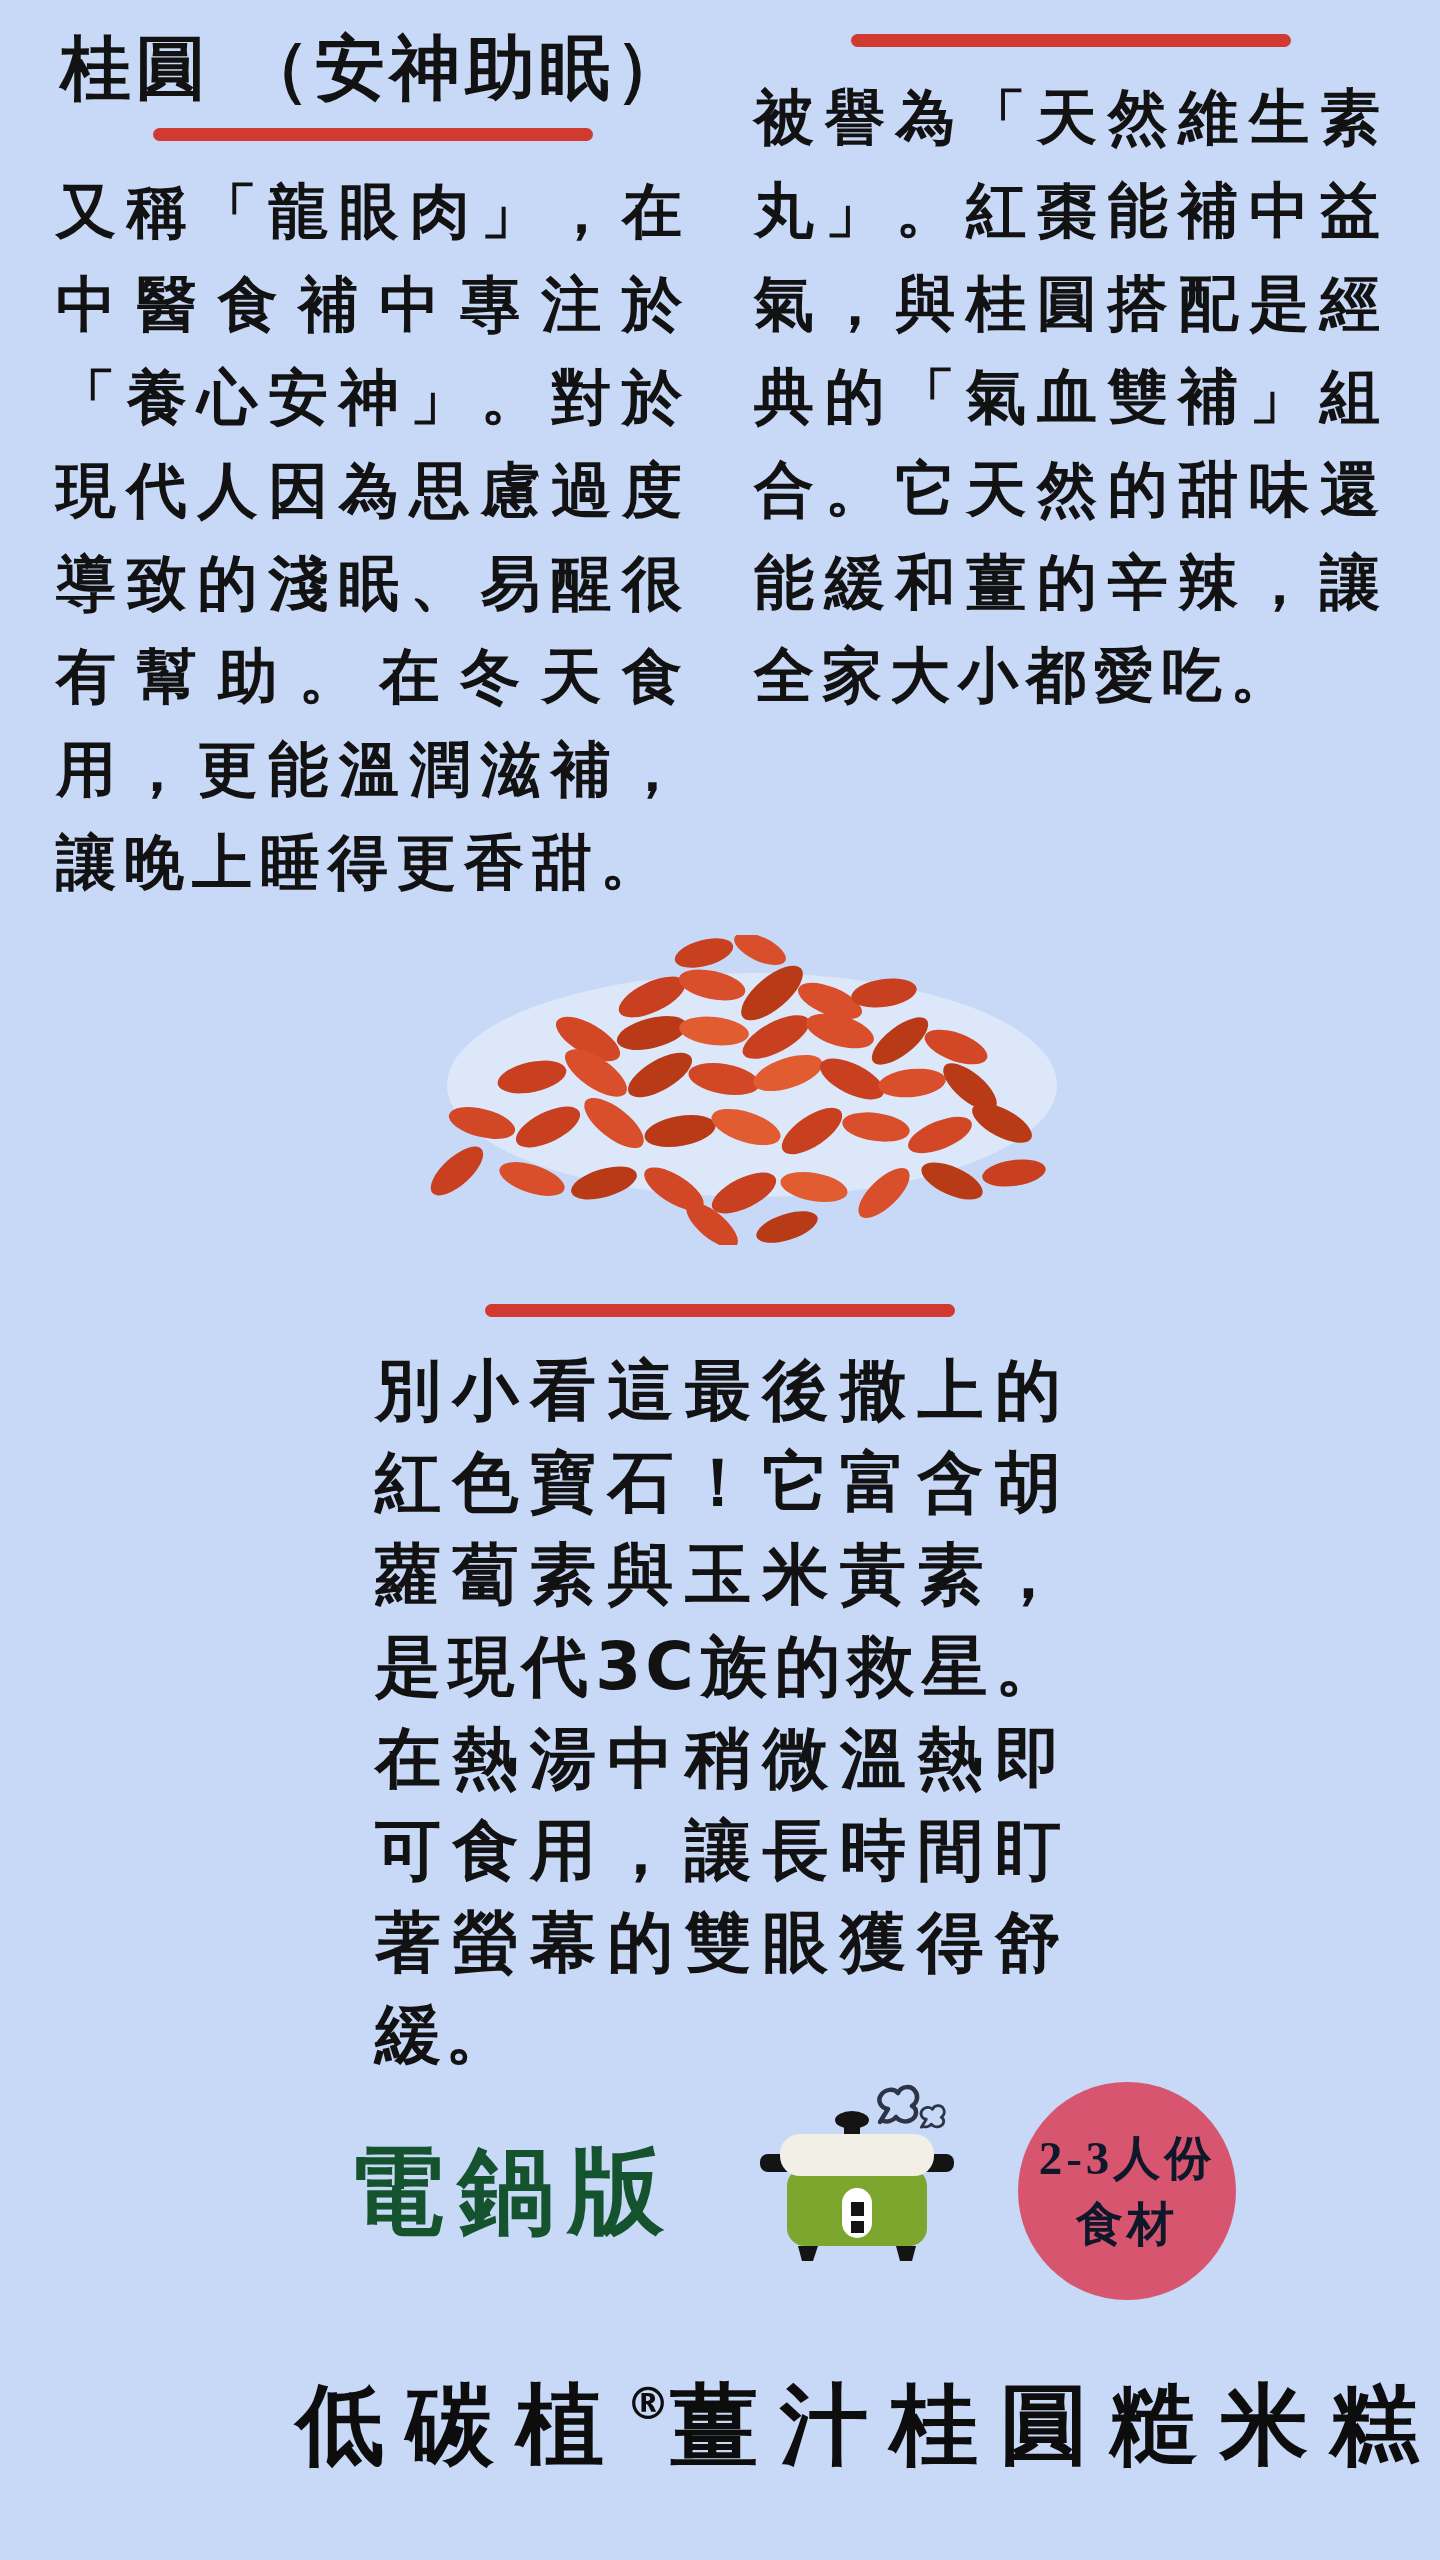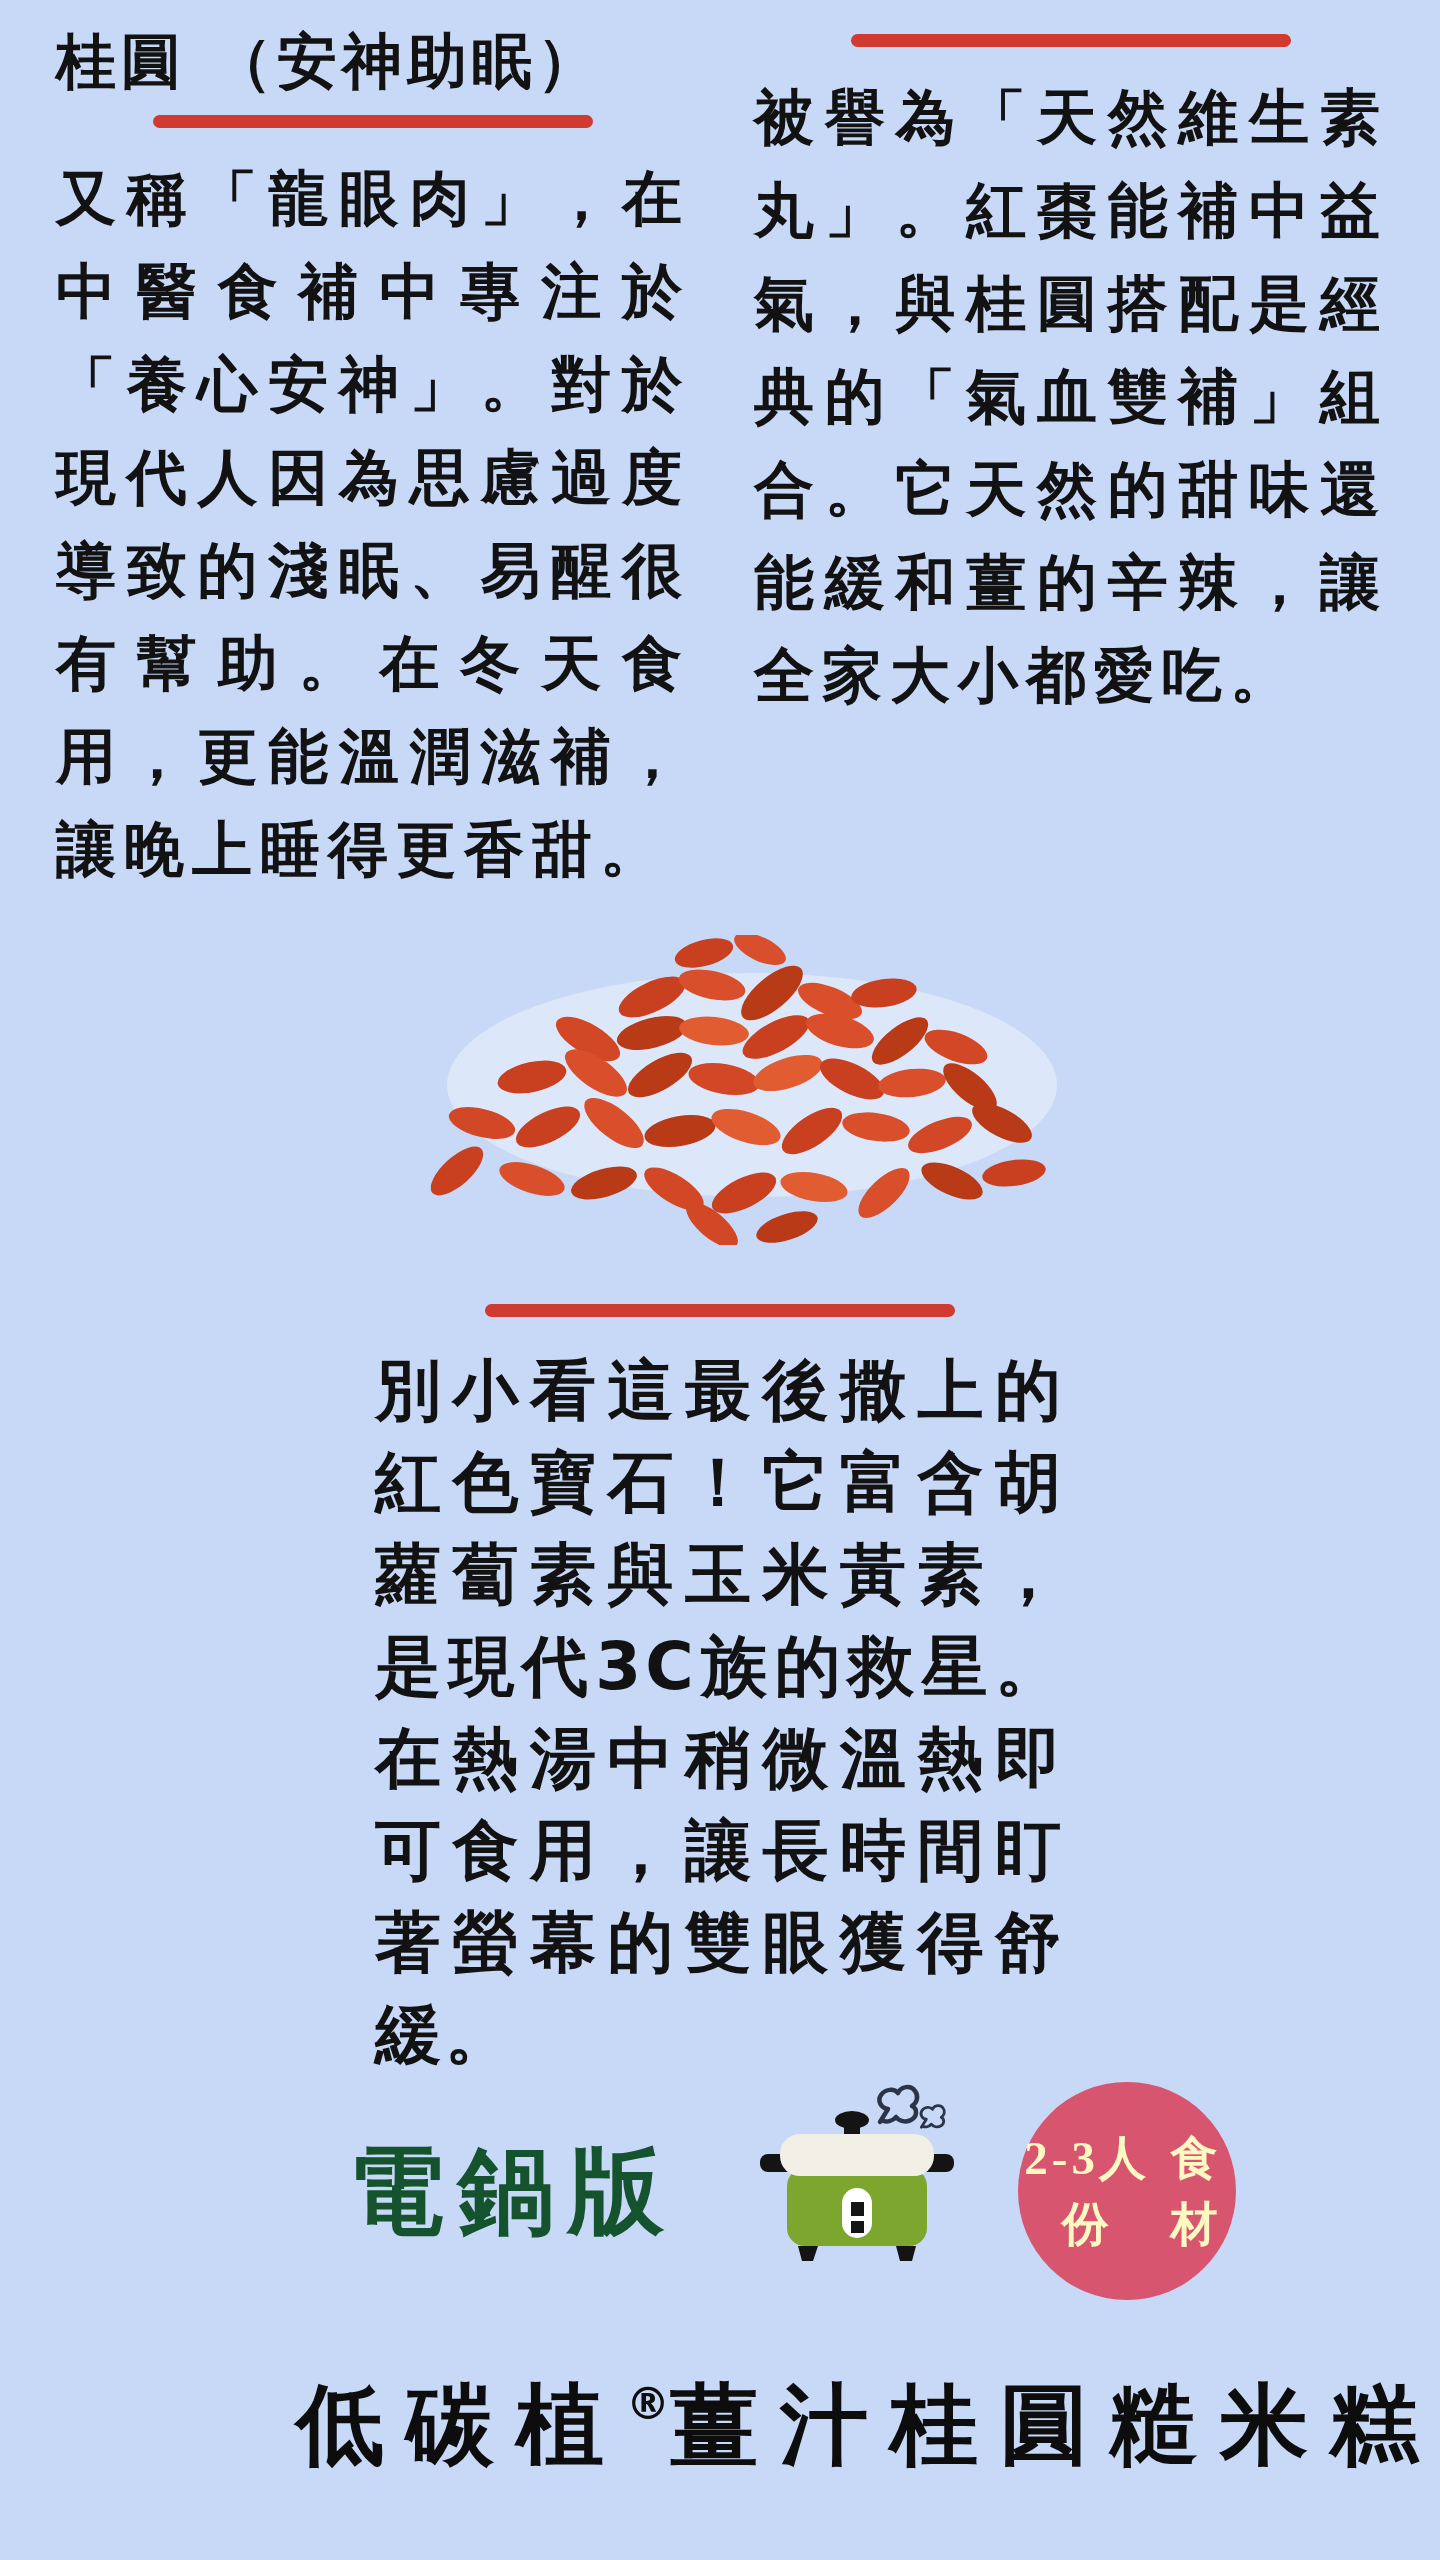--- a/index.html
+++ b/index.html
@@ -13,23 +13,23 @@
     color: #121212;
   }
   
   .columns {
     display: flex;
     gap: 64px;
     padding: 22px 52px 0 56px;
   }
   .col { flex: 1; min-width: 0; }
   .col-heading {
-    font-size: 60px;
-    font-weight: 700;
-    text-align: left;
+    font-size: 70px;
+    font-weight: 700;
+    text-align: right;
     letter-spacing: 5px;
     white-space: nowrap;
   }
   .underline {
     height: 13px;
     width: 440px;
     background: #d03a30;
     border-radius: 7px;
     margin: 12px auto 24px auto;
   }
@@ -83,23 +83,23 @@
     height: 190px;
   }
   .servings-badge {
     position: absolute;
     left: 1018px;
     top: 2082px;
     width: 218px;
     height: 218px;
     border-radius: 50%;
     background: #d8556f;
-    color: #fef9c3;
+    color: #0f172a;
     display: flex;
-    flex-direction: row;
+    flex-direction: column;
     align-items: center;
     justify-content: center;
     font-family: "Liberation Serif", serif;
     font-weight: 700;
     font-size: 47px;
     line-height: 66px;
     letter-spacing: 4px;
     text-align: center;
   }
   

